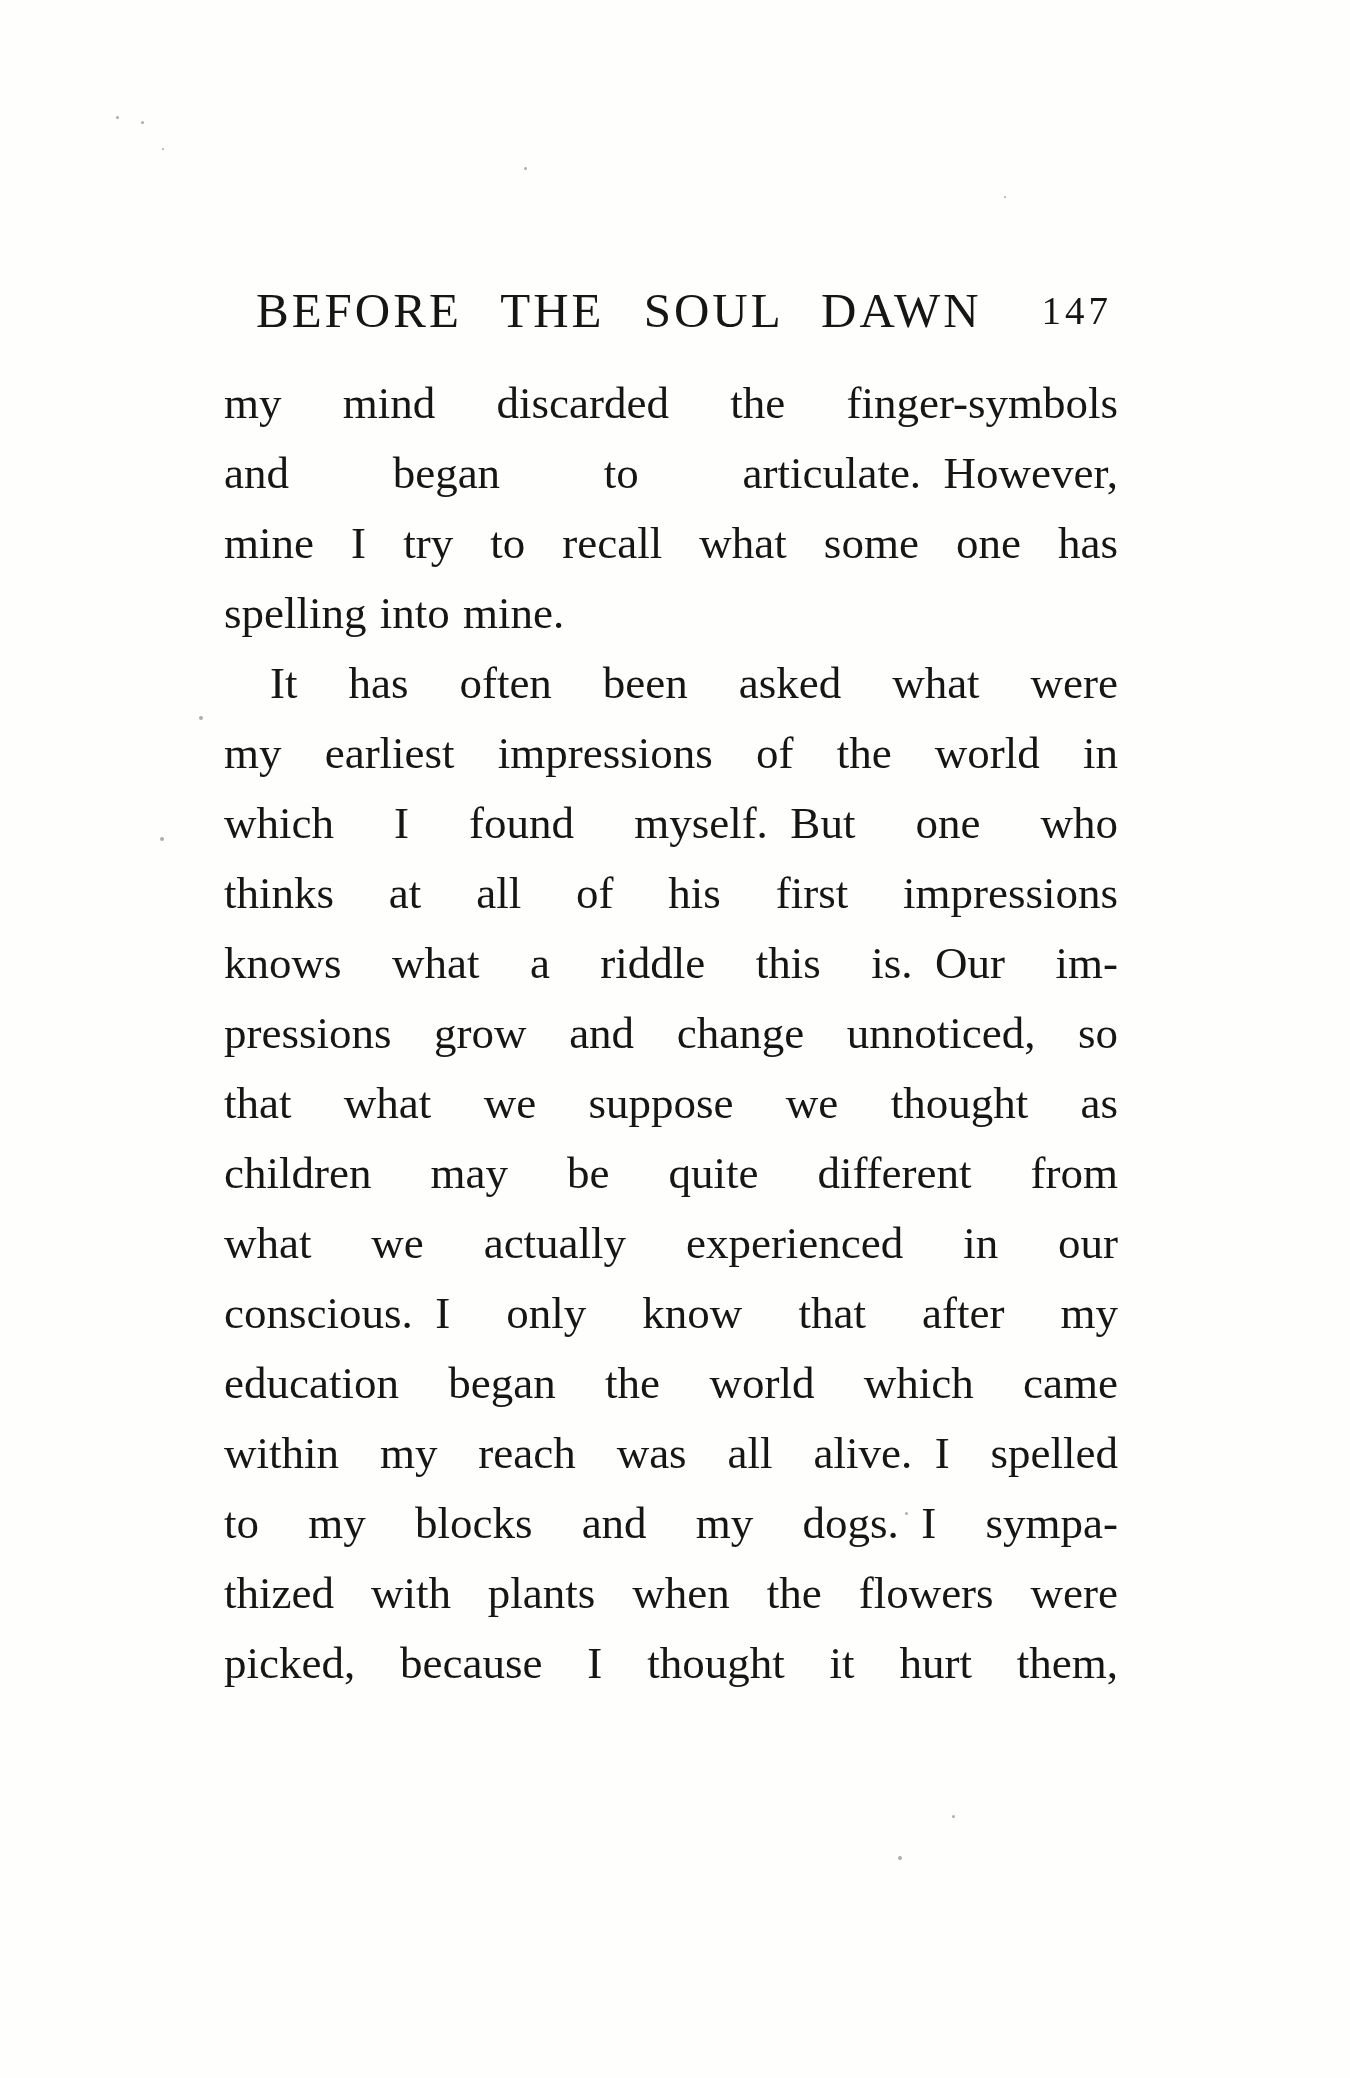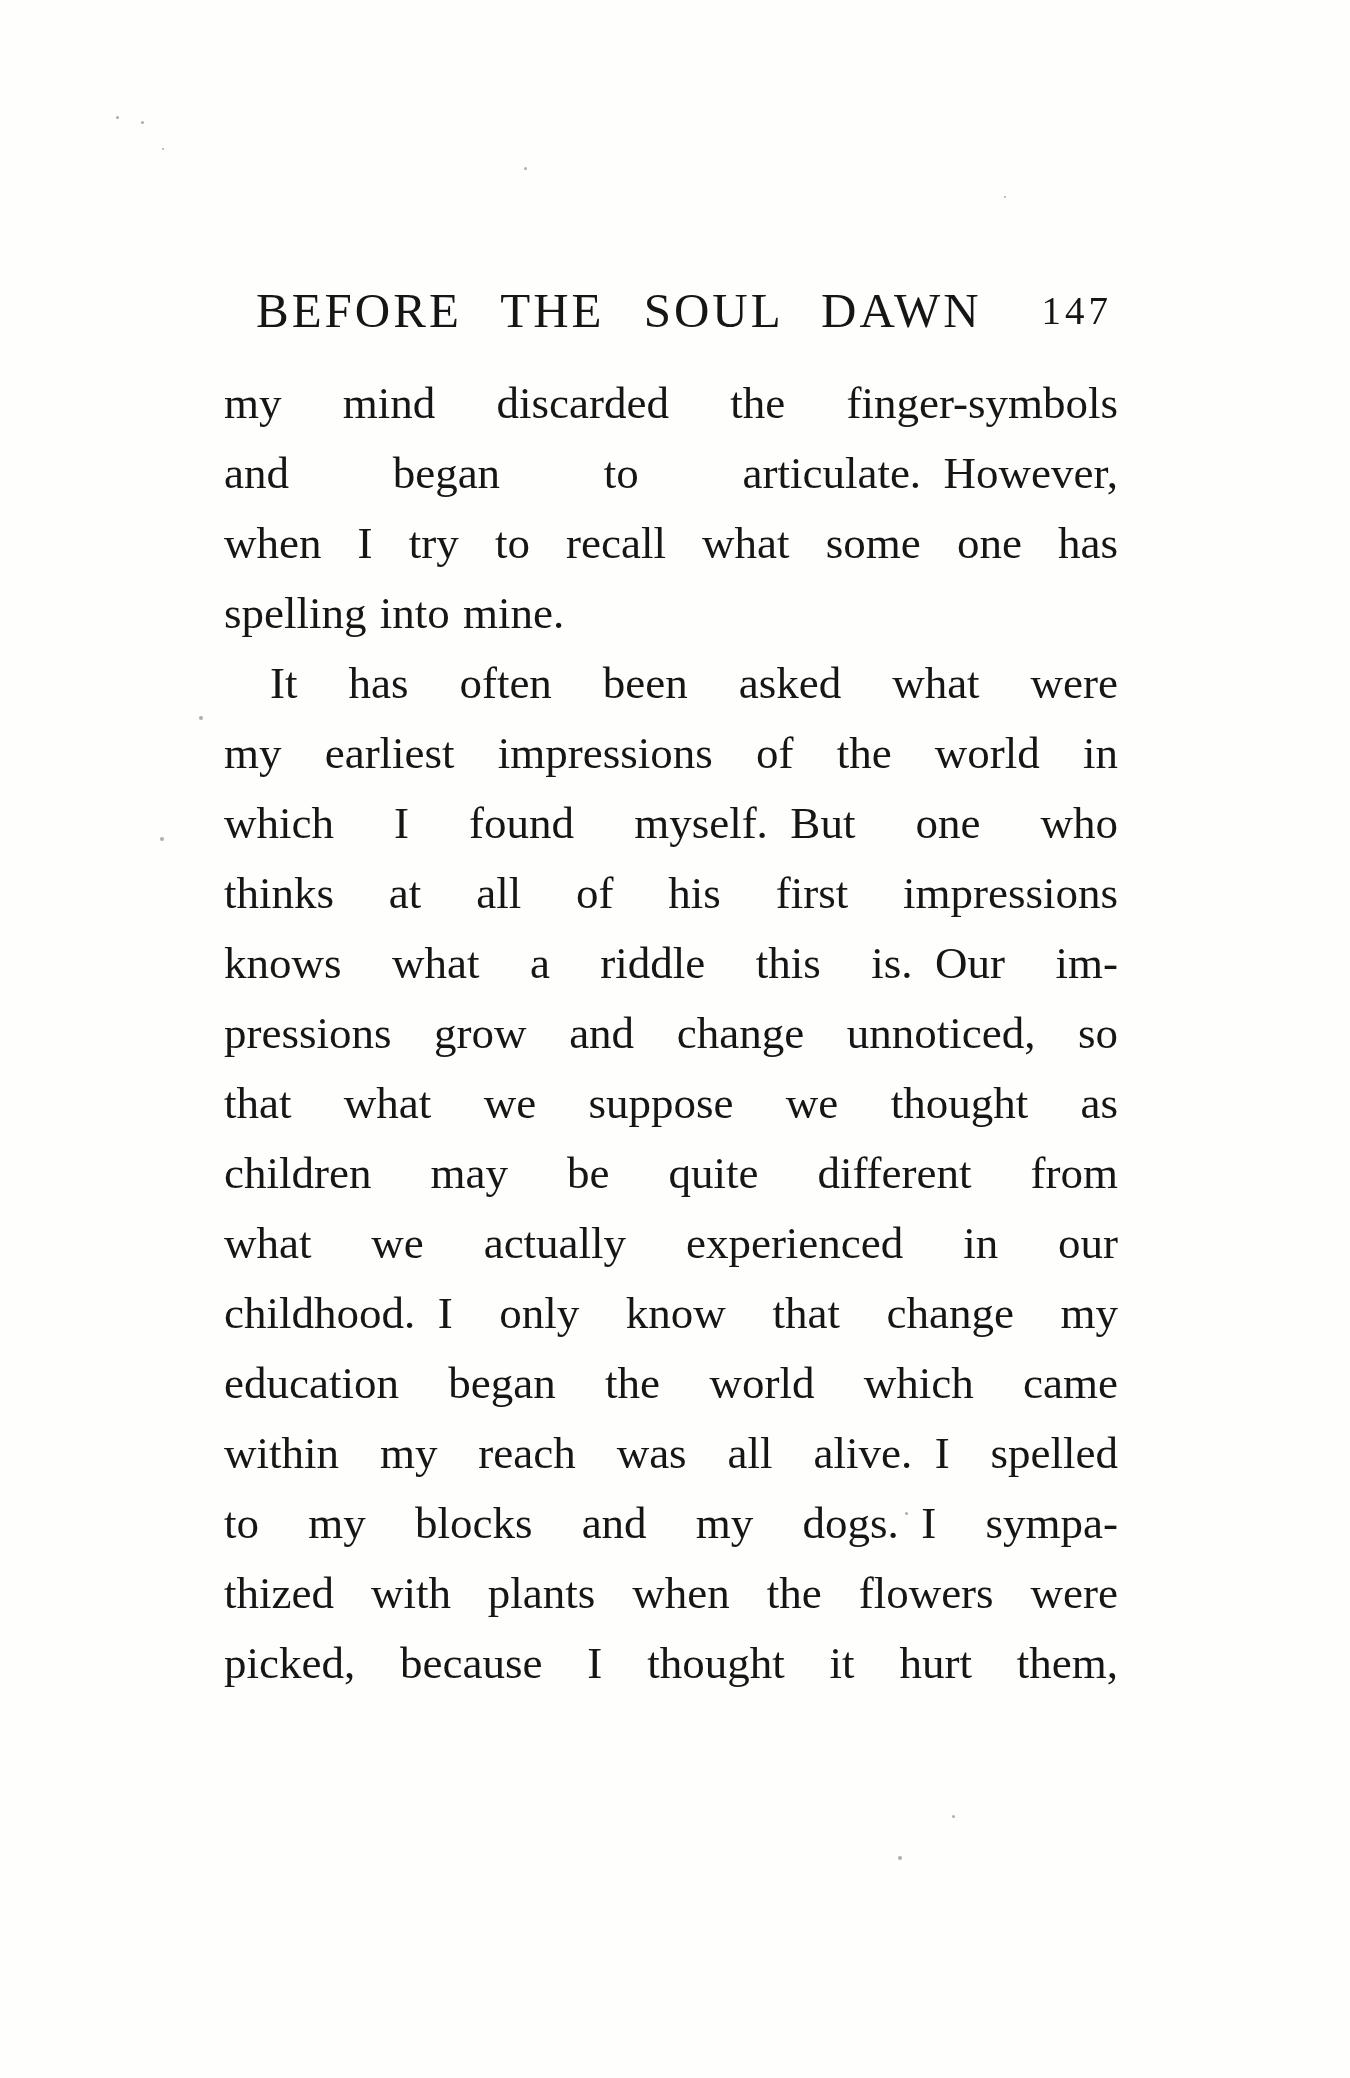--- a/index.html
+++ b/index.html
@@ -49,32 +49,32 @@
 <div class="page">
 
   <div class="header">
     <span class="running-title">BEFORE THE SOUL DAWN</span>
     <span class="page-number">147</span>
   </div>
 
   <div class="body-text" id="body-text">
       <div class="line">my mind discarded the finger-symbols</div>
       <div class="line">and began to articulate. However,</div>
-      <div class="line">when I try to recall what some one has</div>
+      <div class="line">mine I try to recall what some one has</div>
       <div class="line no-justify">spelling into mine.</div>
       <div class="line indent">It has often been asked what were</div>
       <div class="line">my earliest impressions of the world in</div>
       <div class="line">which I found myself. But one who</div>
       <div class="line">thinks at all of his first impressions</div>
       <div class="line">knows what a riddle this is. Our im-</div>
       <div class="line">pressions grow and change unnoticed, so</div>
       <div class="line">that what we suppose we thought as</div>
       <div class="line">children may be quite different from</div>
       <div class="line">what we actually experienced in our</div>
-      <div class="line">childhood. I only know that change my</div>
+      <div class="line">conscious. I only know that after my</div>
       <div class="line">education began the world which came</div>
       <div class="line">within my reach was all alive. I spelled</div>
       <div class="line">to my blocks and my dogs. I sympa-</div>
       <div class="line">thized with plants when the flowers were</div>
       <div class="line">picked, because I thought it hurt them,</div>
     </div>
 
   <div id="specks">
       <div class="speck" style="left: 116px; top: 116px; width: 3px; height: 3px;"></div>
       <div class="speck" style="left: 141px; top: 121px; width: 3px; height: 3px;"></div>

